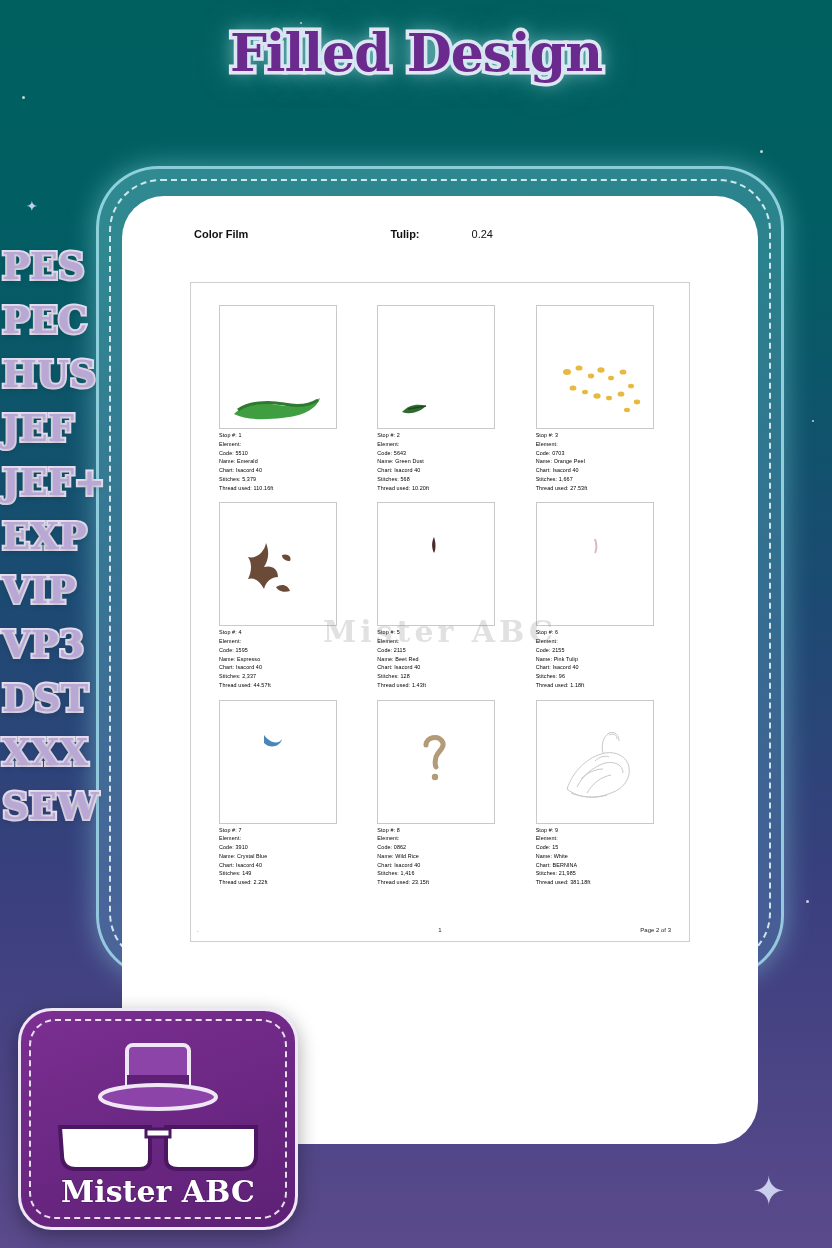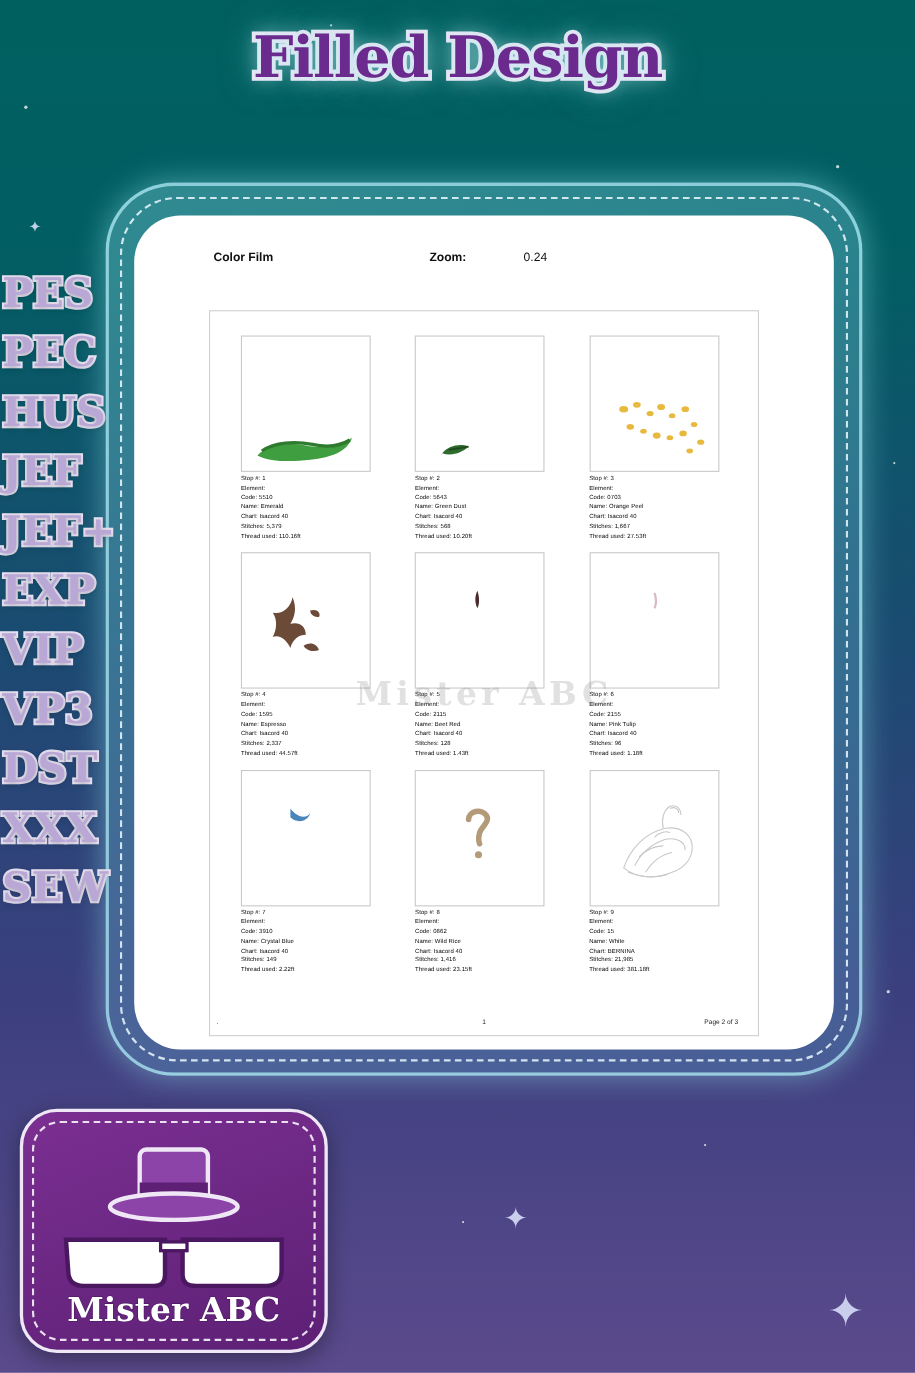--- a/index.html
+++ b/index.html
@@ -61,21 +61,21 @@
     box-shadow: 0 0 28px rgba(150,235,245,.45);
     z-index: 4;
   }
   .device:after {
     content: ""; position: absolute; inset: 10px;
     border: 2px dashed rgba(235,250,255,.85);
     border-radius: 52px;
   }
   .screen {
     position: absolute; left: 122px; top: 196px;
-    width: 636px; height: 758px;
+    width: 636px; height: 948px;
     background: #ffffff;
     border-radius: 42px;
     z-index: 5;
     overflow: hidden;
   }
 
   
   .app-head {
     position: absolute; left: 0; top: 32px; width: 636px;
     padding: 0 72px;
@@ -200,21 +200,21 @@
   <div class="fmt">XXX</div>
   <div class="fmt">SEW</div>
 </div>
 
 <div class="device"></div>
 
 <div class="screen">
 
   <div class="app-head">
     <span class="lbl">Color Film</span>
-    <span class="zoom">Zoom:</span>
+    <span class="zoom">Tulip:</span>
     <span class="zoomval">0.24</span>
   </div>
 
   <div class="page">
 
     <div class="grid">
 
       <div class="cell">
         <div class="swatch">
           <svg viewBox="0 0 118 124" width="118" height="124">

